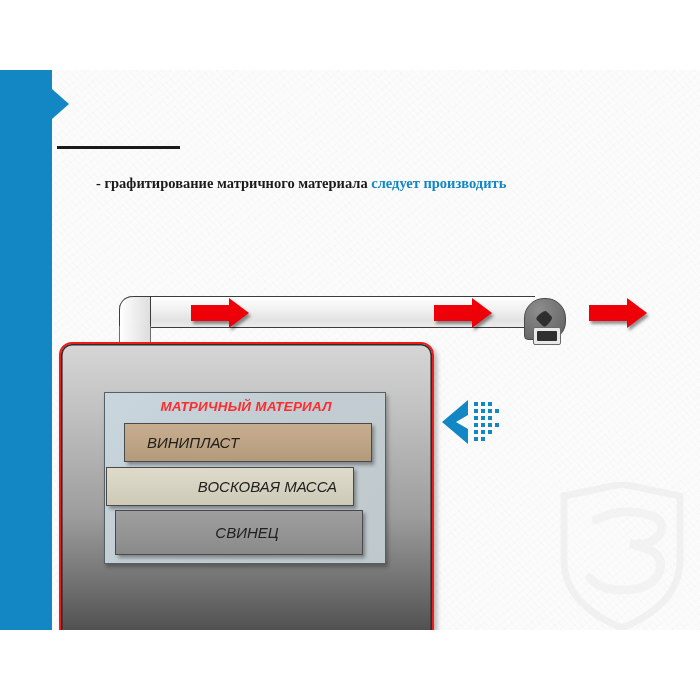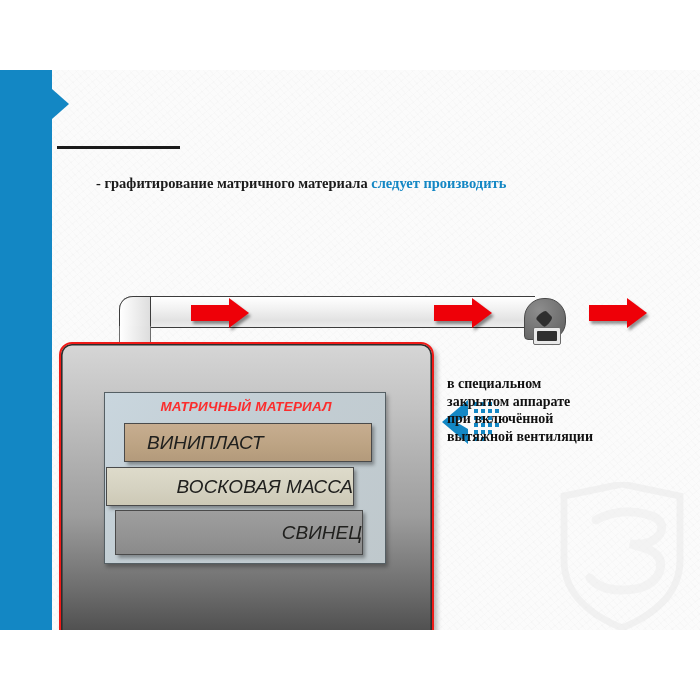--- a/index.html
+++ b/index.html
@@ -252,21 +252,21 @@
     font-weight: bold;
     font-size: 13.5px;
     color: #fb2d2d;
     letter-spacing: 0.2px;
   }
   .layer {
     position: absolute;
     font-family: "Liberation Sans", sans-serif;
     font-style: italic;
     font-weight: normal;
-    font-size: 19px;
+    font-size: 15px;
     color: #20201e;
     border: 1.5px solid #4a4a4a;
     box-sizing: border-box;
     display: flex;
     align-items: center;
     box-shadow: 2.5px 3px 3.5px rgba(0,0,0,0.35);
   }
   #layer-vinyl {
     left: 124px;
     top: 353px;
@@ -277,28 +277,29 @@
     justify-content: flex-start;
     padding-left: 22px;
   }
   #layer-wax {
     left: 106px;
     top: 397px;
     width: 248px;
     height: 39px;
     background: linear-gradient(to bottom, #dedbcb 0%, #d5d2c1 55%, #cdc9b6 100%);
     justify-content: flex-end;
+    padding-right: 16px;
   }
   #layer-lead {
     left: 115px;
     top: 440px;
     width: 248px;
     height: 45px;
     background: linear-gradient(to bottom, #9e9e9e 0%, #949494 55%, #8a8a8a 100%);
-    justify-content: flex-end;
+    justify-content: center;
     padding-left: 16px;
   }
 
   
   #callout-chevron {
     position: absolute;
     left: 440px;
     top: 328px;
     width: 64px;
     height: 48px;
@@ -402,25 +403,19 @@
         <rect x="48" y="25" width="4" height="4"></rect>
         <rect x="55" y="25" width="4" height="4"></rect>
       <rect x="34" y="32" width="4" height="4"></rect>
         <rect x="41" y="32" width="4" height="4"></rect>
         <rect x="48" y="32" width="4" height="4"></rect>
       <rect x="34" y="39" width="4" height="4"></rect>
         <rect x="41" y="39" width="4" height="4"></rect>
     </g>
   </svg>
 
-  <div id="callout-text">
-    <span class="line">в специальном</span>
-    <span class="line">закрытом аппарате</span>
-    <span class="line">при включённой</span>
-    <span class="line">вытяжной вентиляции</span>
-  </div>
 
   <svg id="watermark" viewBox="0 0 148 148">
     <path d="M16 14 L74 2 L132 14 L132 78 Q132 122 74 146 Q16 122 16 78 Z" fill="none" stroke="#e9e9e9" stroke-width="7"></path>
     <path d="M48 38 Q74 24 104 34 Q118 40 112 52 Q104 64 82 62 L96 66 Q116 72 112 88 Q106 108 74 108 Q52 108 42 96" fill="none" stroke="#ededed" stroke-width="9" stroke-linecap="round"></path>
   </svg>
 
 </div>
 
 </body></html>

